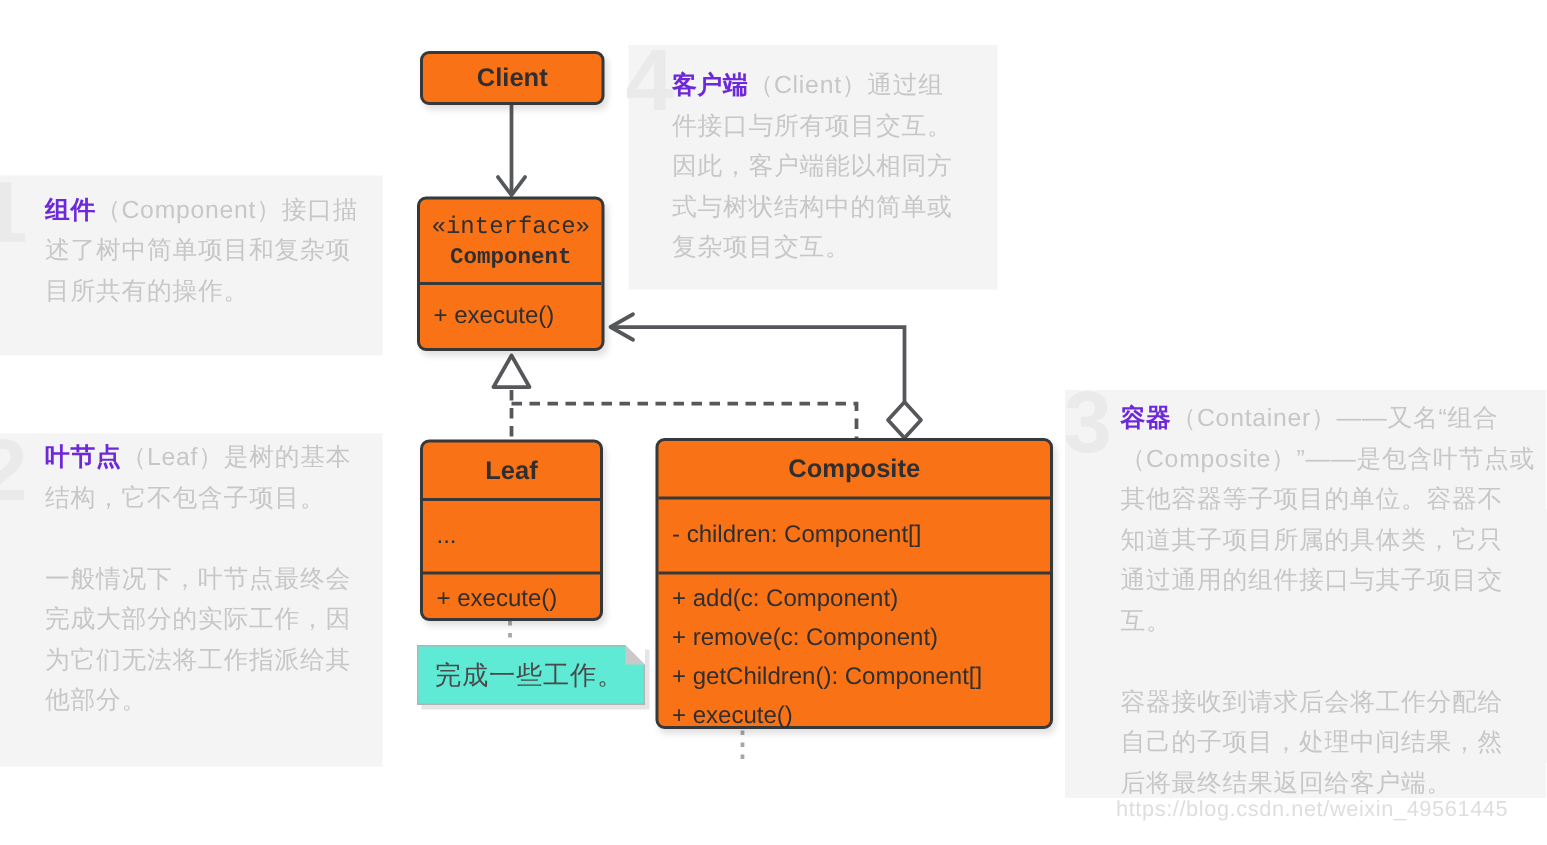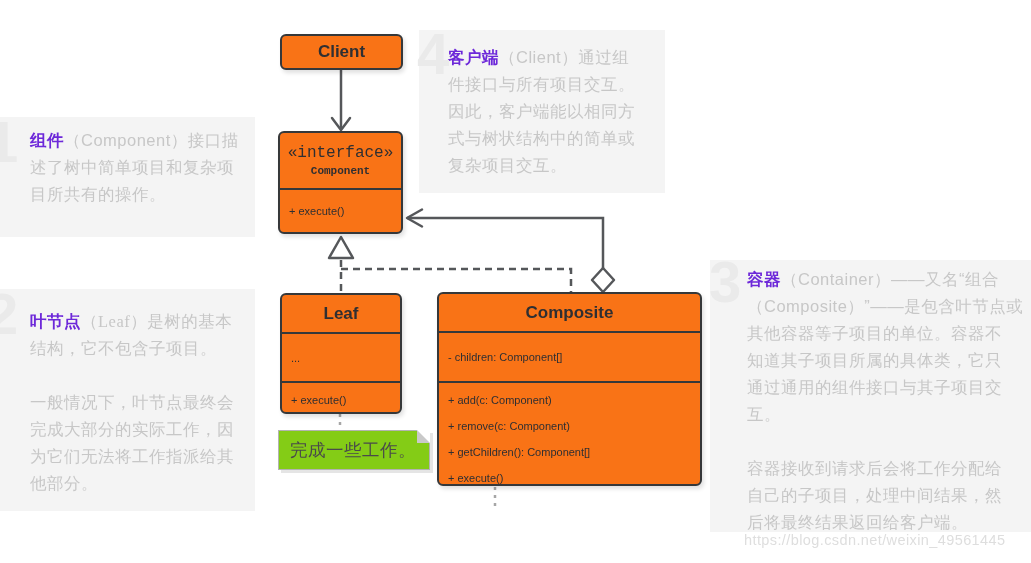--- a/index.html
+++ b/index.html
@@ -20,27 +20,27 @@
   .connectors{position:absolute;left:0;top:0;z-index:3;}
   
   .uml-box{
     position:absolute;z-index:4;background:#f97316;border:2px solid #36383a;border-radius:6px;
     box-shadow:2px 3px 4px rgba(0,0,0,.12);color:#2f2f32;display:flex;flex-direction:column;
     box-sizing:border-box;
   }
   .row-title{display:flex;align-items:center;justify-content:center;font-weight:bold;font-size:17px;}
   .row-divided{border-top:2px solid #36383a;}
   .row-members{display:flex;flex-direction:column;justify-content:center;padding:4px 0 4px 9px;flex:1;}
-  .member-line{font-size:11px;line-height:26px;white-space:nowrap;}
+  .member-line{font-size:16px;line-height:26px;white-space:nowrap;}
   .stereo-header{display:flex;flex-direction:column;align-items:center;justify-content:center;gap:3px;flex:1;font-family:Liberation Mono, monospace;}
   .stereotype{font-size:16px;}
-  .stereo-title{font-weight:bold;font-size:11px;}
+  .stereo-title{font-weight:bold;font-size:15px;}
   
   .note{
-    position:absolute;z-index:4;background:#84cc16;border:1px solid #b3b3b3;
+    position:absolute;z-index:4;background:#5eead4;border:1px solid #b3b3b3;
     box-shadow:3px 3px 0 rgba(0,0,0,.10);display:flex;align-items:center;
     color:#4a4a4a;font-size:17.5px;letter-spacing:.5px;padding-left:11px;box-sizing:border-box;
   }
   .note::before{
     content:"";position:absolute;top:-1px;right:-1px;width:0;height:0;border-style:solid;
     border-width:0 13px 13px 0;border-color:#ffffff #ffffff #c9c9c9 #c9c9c9;
   }
   
   .watermark{position:absolute;z-index:4;color:#dedede;font-size:14.5px;letter-spacing:.4px;white-space:nowrap;}
 </style>
@@ -60,21 +60,21 @@
   <span class="numeral" style="left:417px;top:25px;">4</span>
 
   <div class="anno-text" style="left:30px;top:127px;">
     <div class="anno-line"><span class="lead">组件</span><span>（Component）接口描</span></div>
     <div>
         <div class="anno-line">述了树中简单项目和复杂项</div>
         <div class="anno-line">目所共有的操作。</div>
       </div>
   </div>
 
-  <div class="anno-text" style="left:30px;top:308px;font-family:Liberation Serif, serif;">
+  <div class="anno-text" style="left:30px;top:292px;">
     <div class="anno-line"><span class="lead">叶节点</span><span>（Leaf）是树的基本</span></div>
     <div>
         <div class="anno-line">结构，它不包含子项目。</div>
         <div class="anno-line">&nbsp;</div>
         <div class="anno-line">一般情况下，叶节点最终会</div>
         <div class="anno-line">完成大部分的实际工作，因</div>
         <div class="anno-line">为它们无法将工作指派给其</div>
         <div class="anno-line">他部分。</div>
       </div>
   </div>

